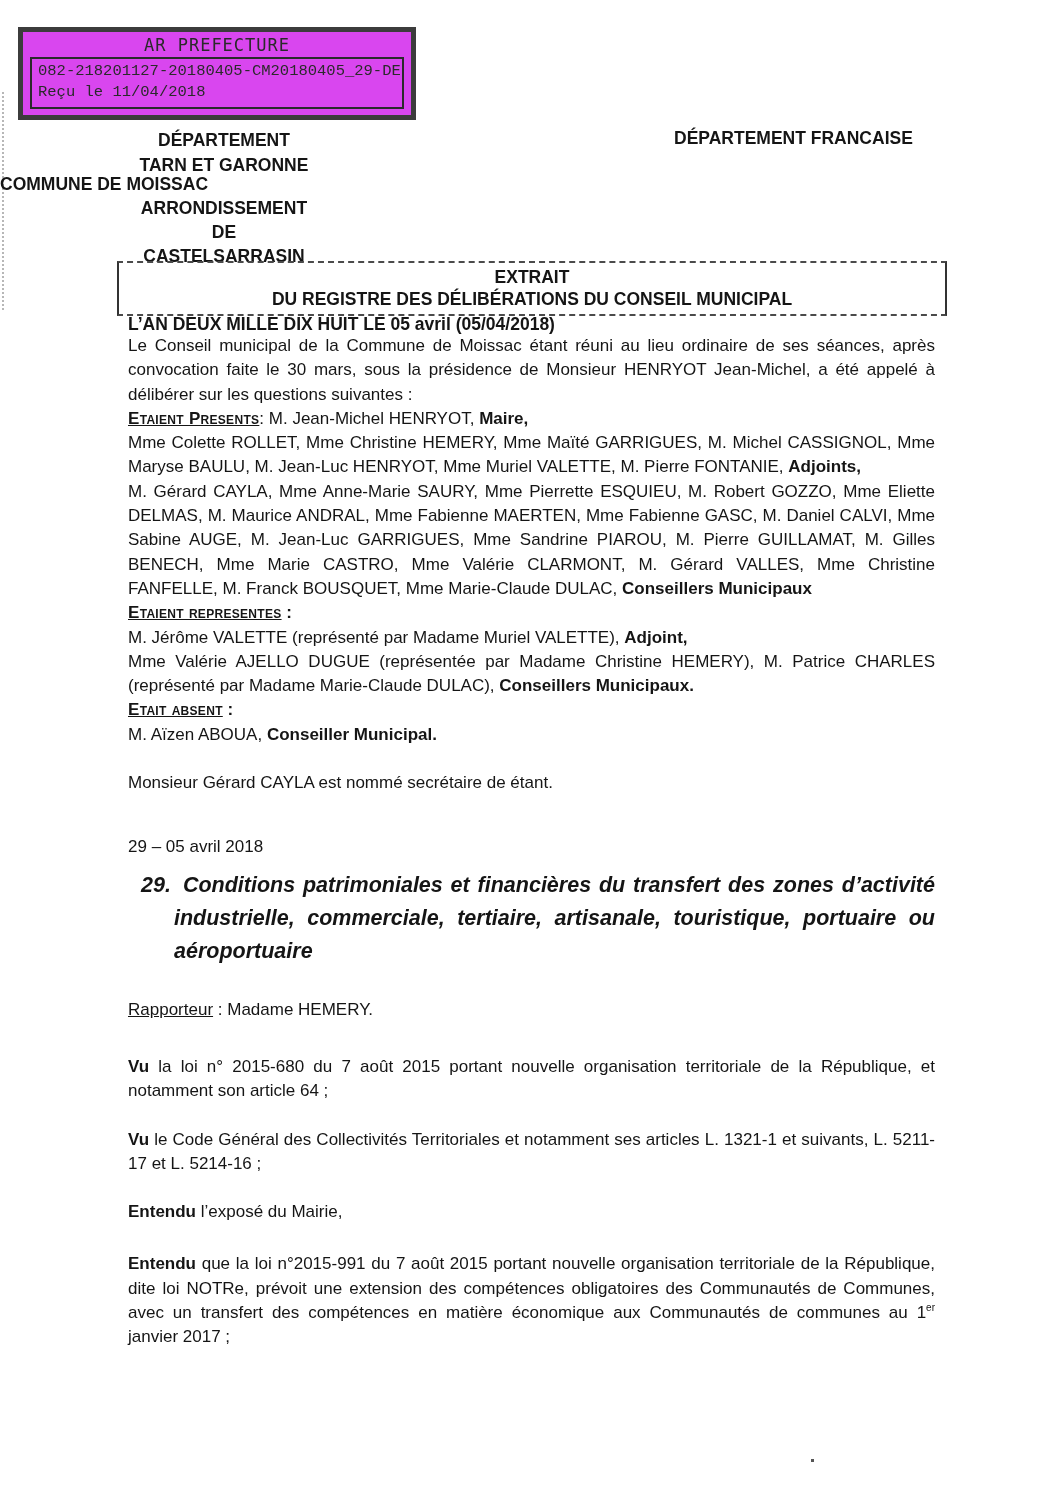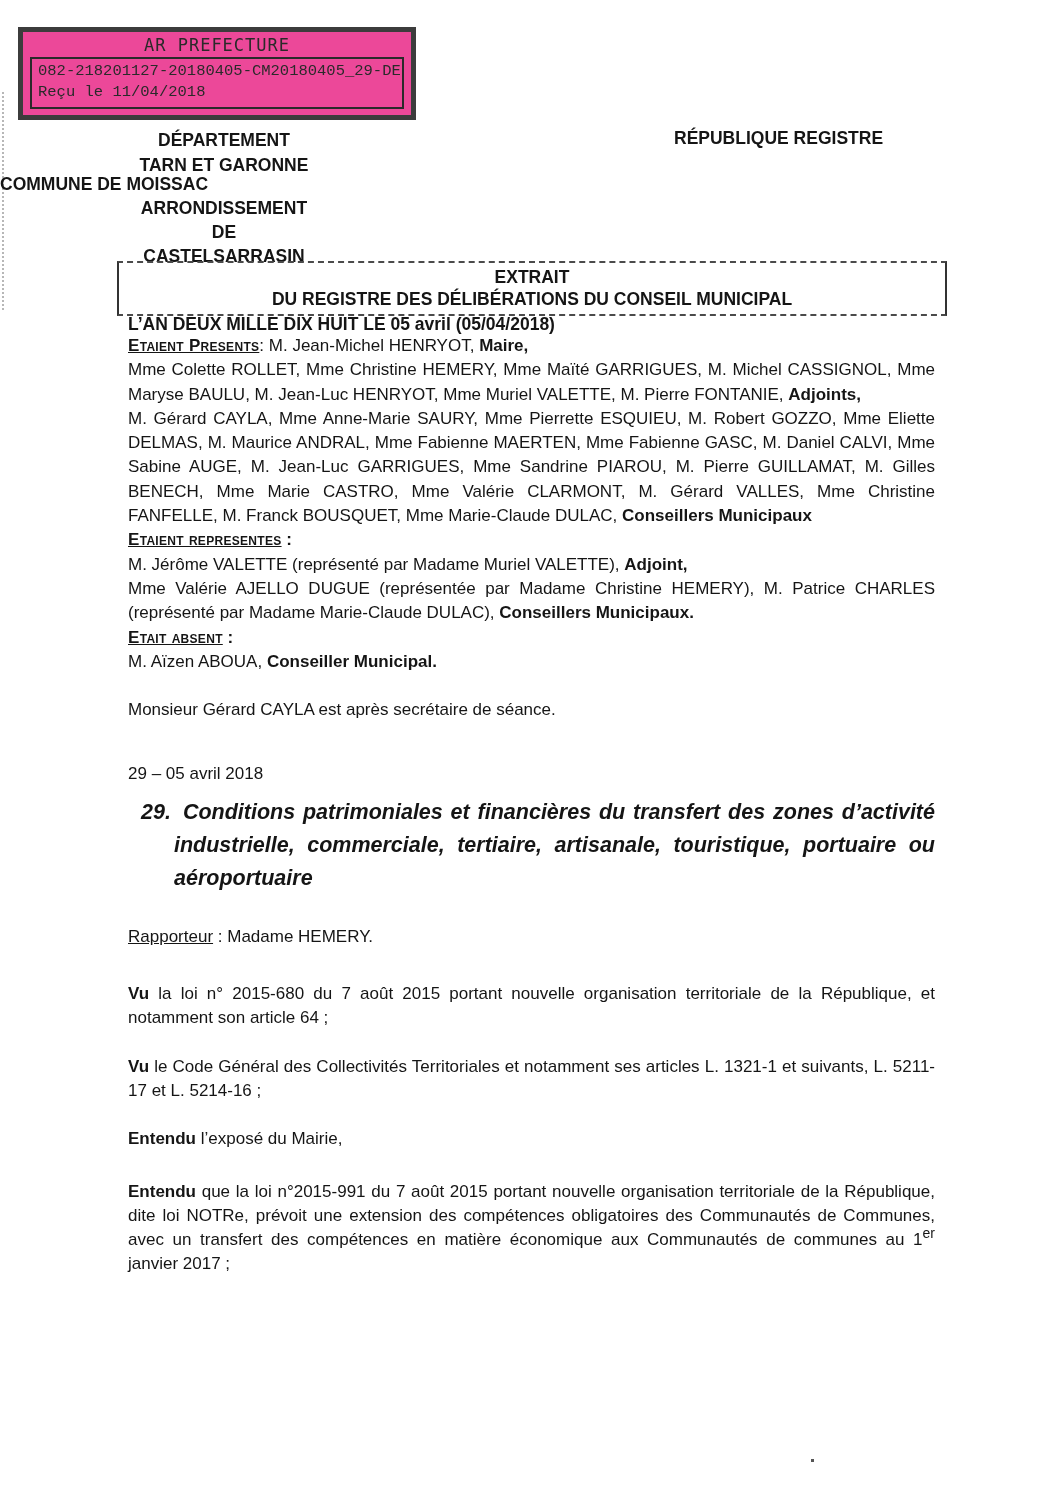--- a/index.html
+++ b/index.html
@@ -12,21 +12,21 @@
   
   .left-edge-artifact {
     position:absolute; left:2px; top:92px; height:218px; width:0;
     border-left:2px dotted #9a9a9a; opacity:.7;
   }
   .speck { position:absolute; width:3px; height:3px; background:#555; }
 
   
   .stamp {
     position:absolute; left:18px; top:27px; width:388px;
-    border:5px solid #3c3c3c; background:#ec4899; padding-bottom:6px;
+    border:5px solid #3c3c3c; background:#d946ef; padding-bottom:6px;
   }
   .stamp-title {
     text-align:center; font-family:"DejaVu Sans Mono", monospace;
     font-size:17px; letter-spacing:1px; color:#2a2a2a; padding:3px 0 2px;
   }
   .stamp-inner {
     margin:0 7px; border:2px solid #2a2a2a; padding:2px 6px 4px;
     font-family:Liberation Mono, monospace; font-size:15.5px;
     line-height:21px; color:#2a2a2a; white-space:nowrap;
   }
@@ -81,21 +81,21 @@
     font-weight:bold; font-style:italic;
     font-size:21.5px; line-height:33px;
     padding-left:46px; text-indent:-33px;
   }
   .heading .num { padding-right:12px; }
   .rapporteur { margin-top:30px !important; text-align:left; }
   .vu1 { margin-top:33px !important; }
   .vu2 { margin-top:24px !important; }
   .entendu1 { margin-top:24px !important; text-align:left; }
   .entendu2 { margin-top:28px !important; }
-  sup { font-size:14px; vertical-align:super; line-height:0; }
+  sup { font-size:10px; vertical-align:super; line-height:0; }
 </style>
 </head>
 <body>
 
 <div class="page">
 
   <div class="left-edge-artifact"></div>
   <div class="speck" style="left:811px; top:1459px;"></div>
 
   <div class="stamp">
@@ -104,57 +104,58 @@
       <div>082-218201127-20180405-CM20180405_29-DE</div>
       <div>Reçu le 11/04/2018</div>
     </div>
   </div>
 
   <div class="dept">
     <div>DÉPARTEMENT</div>
     <div>TARN ET GARONNE</div>
   </div>
 
-  <div class="republic">RÉPUBLIQUE REGISTRE</div>
+  <div class="republic">DÉPARTEMENT FRANCAISE</div>
 
   <div class="commune">COMMUNE DE MOISSAC</div>
 
   <div class="arrond">
     <div>ARRONDISSEMENT</div>
     <div>DE</div>
     <div>CASTELSARRASIN</div>
   </div>
 
   <div class="title-box">
     <div>EXTRAIT</div>
     <div>DU REGISTRE DES DÉLIBÉRATIONS DU CONSEIL MUNICIPAL</div>
   </div>
 
   <div class="date-line">L’AN DEUX MILLE DIX HUIT LE 05 avril (05/04/2018)</div>
 
   <div class="content">
 
+    <p>Le Conseil municipal de la Commune de Moissac étant réuni au lieu ordinaire de ses séances, après convocation faite le 30 mars, sous la présidence de Monsieur HENRYOT Jean-Michel, a été appelé à délibérer sur les questions suivantes :</p>
 
     <p><span class="sc">Etaient Presents</span><span>: </span><span>M. Jean-Michel HENRYOT, </span><b>Maire,</b></p>
 
     <p><span>Mme Colette ROLLET, Mme Christine HEMERY, Mme Maïté GARRIGUES, M. Michel CASSIGNOL, Mme Maryse BAULU, M. Jean-Luc HENRYOT, Mme Muriel VALETTE, M. Pierre FONTANIE, </span><b>Adjoints,</b></p>
 
     <p><span>M. Gérard CAYLA, Mme Anne-Marie SAURY, Mme Pierrette ESQUIEU, M. Robert GOZZO, Mme Eliette DELMAS, M. Maurice ANDRAL, Mme Fabienne MAERTEN, Mme Fabienne GASC, M. Daniel CALVI, Mme Sabine AUGE, M. Jean-Luc GARRIGUES, Mme Sandrine PIAROU, M. Pierre GUILLAMAT, M. Gilles BENECH, Mme Marie CASTRO, Mme Valérie CLARMONT, M. Gérard VALLES, Mme Christine FANFELLE, M. Franck BOUSQUET, Mme Marie-Claude DULAC, </span><b>Conseillers Municipaux</b></p>
 
     <p><span class="sc">Etaient representes</span><b> :</b></p>
 
     <p><span>M. Jérôme VALETTE (représenté par Madame Muriel VALETTE),  </span><b>Adjoint,</b></p>
 
     <p><span>Mme Valérie AJELLO DUGUE (représentée par Madame Christine HEMERY), M. Patrice CHARLES (représenté par Madame Marie-Claude DULAC), </span><b>Conseillers Municipaux.</b></p>
 
     <p><span class="sc">Etait absent</span><b> :</b></p>
 
     <p><span>M. Aïzen ABOUA, </span><b>Conseiller Municipal.</b></p>
 
-    <p class="secretary">Monsieur Gérard CAYLA est après secrétaire de séance.</p>
+    <p class="secretary">Monsieur Gérard CAYLA est nommé secrétaire de étant.</p>
 
     <p class="item-ref">29 – 05 avril 2018</p>
 
     <p class="heading"><span class="num">29.</span><span>Conditions patrimoniales et financières du transfert des zones d’activité industrielle, commerciale, tertiaire, artisanale, touristique, portuaire ou aéroportuaire</span></p>
 
     <p class="rapporteur"><span class="u">Rapporteur</span><span> : Madame HEMERY.</span></p>
 
     <p class="vu1"><b>Vu</b><span> la loi n° 2015-680 du 7 août 2015 portant nouvelle organisation territoriale de la République, et notamment son article 64 ;</span></p>
 
     <p class="vu2"><b>Vu</b><span> le Code Général des Collectivités Territoriales et notamment ses articles L. 1321-1 et suivants, L. 5211-17 et L. 5214-16 ;</span></p>

